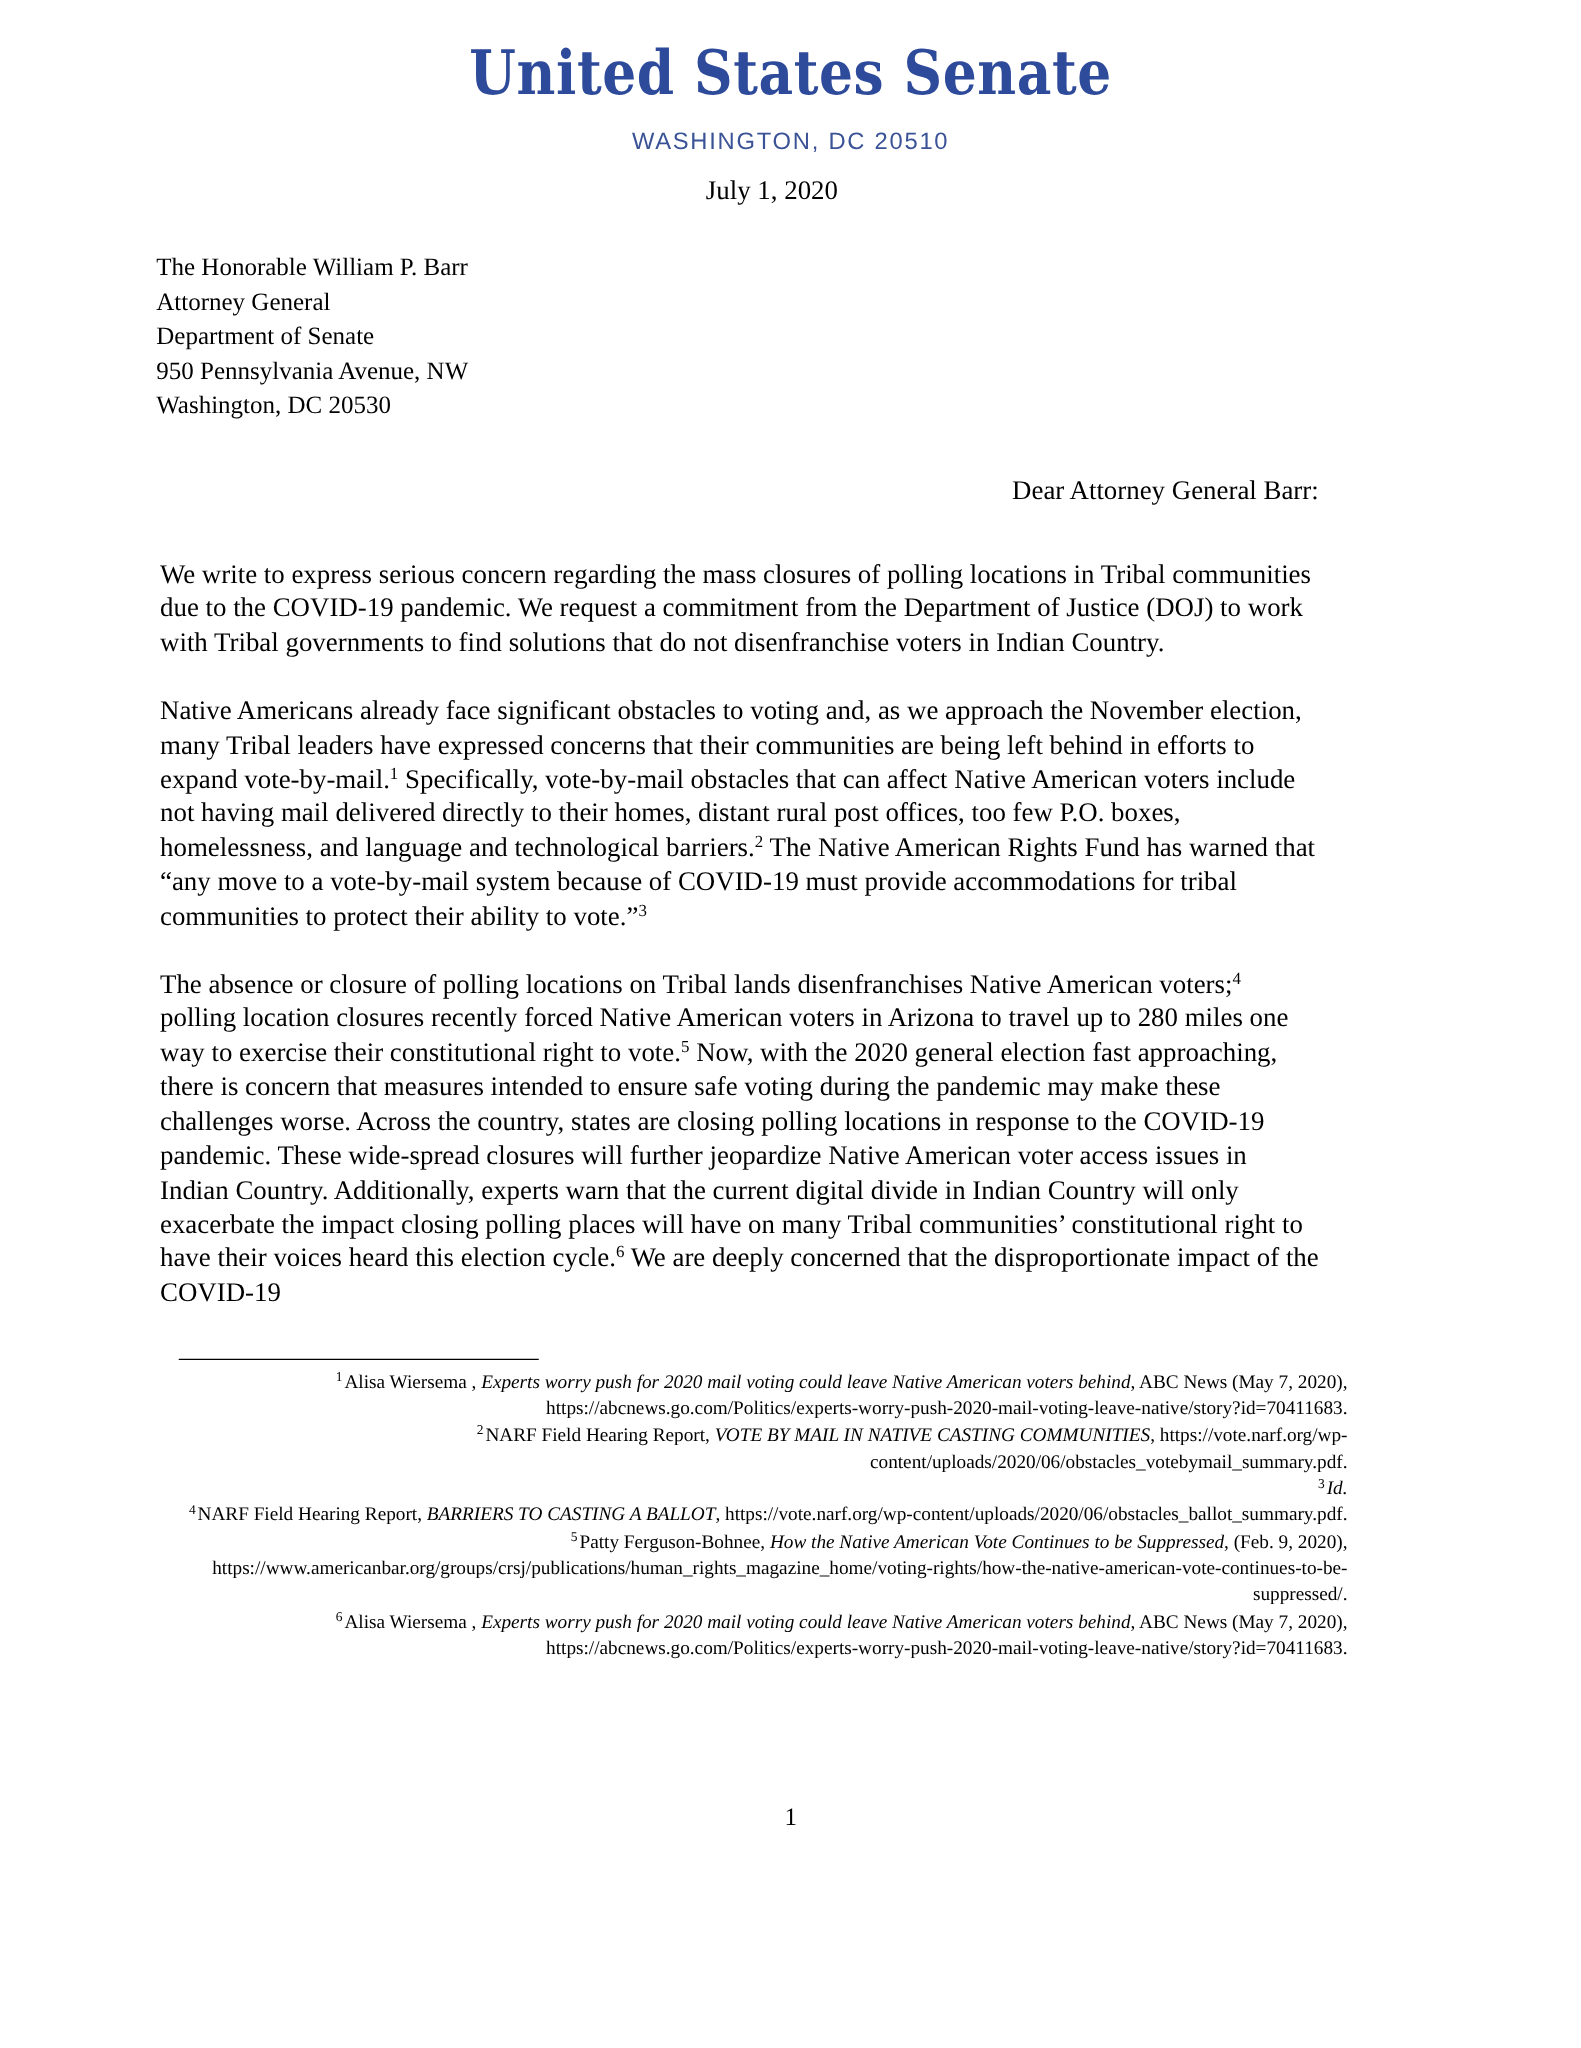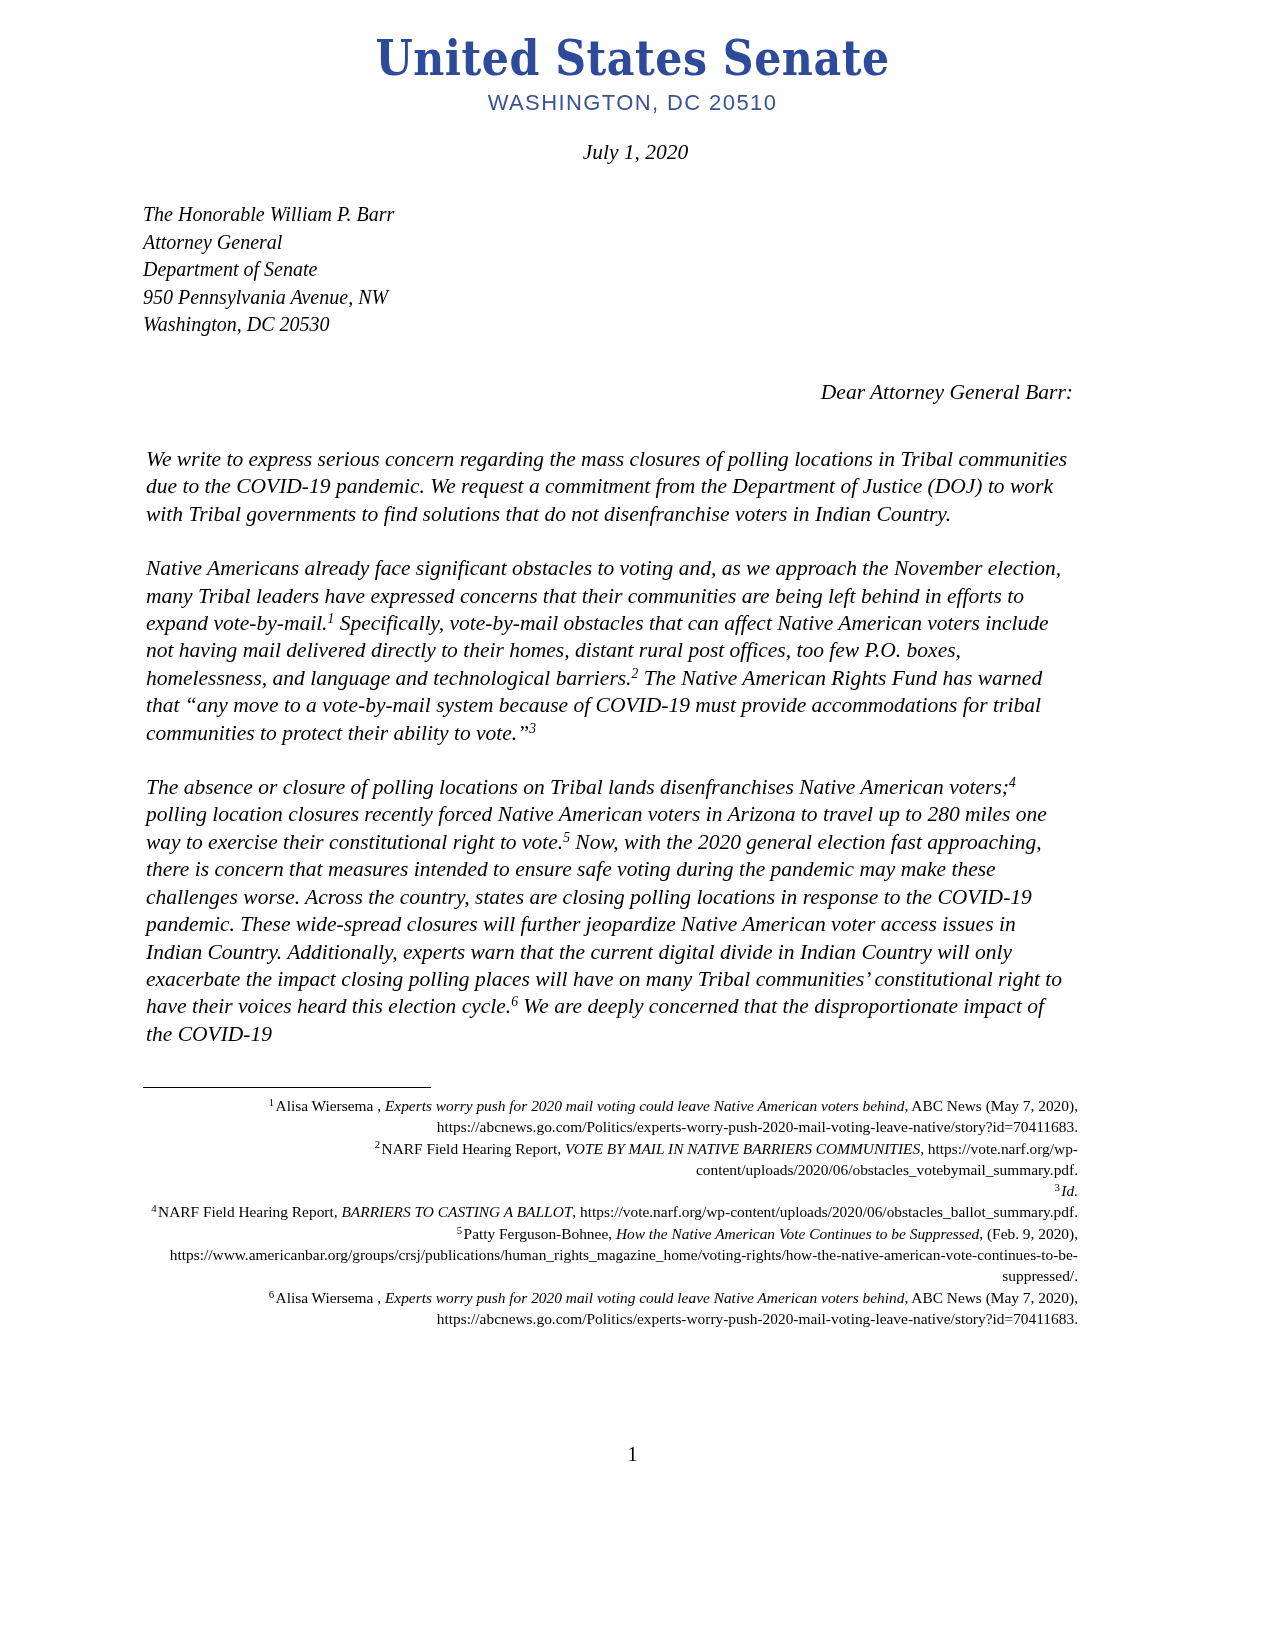--- a/index.html
+++ b/index.html
@@ -31,33 +31,32 @@
     font-weight: 700;
     font-size: 49px;
     line-height: 1.0;
     letter-spacing: 0.5px;
     color: #2e4a9a;
     font-stretch: condensed;
     transform: scaleX(0.97);
   }
   .senate-subtitle {
     font-family: "Liberation Sans", "DejaVu Sans", sans-serif;
-    font-size: 22px;
+    font-size: 19px;
     letter-spacing: 1.4px;
     color: #3a5296;
-    margin-top: 7px;
+    margin-top: 20px;
   }
 
   
   .content {
     position: absolute;
-    left: 143px;
+    left: 125px;
     top: 140px;
     width: 930px;
-    font-style: italic;
   }
   .date-line {
     text-align: center;
     font-size: 21.5px;
     margin-left: 55px;
     margin-bottom: 36px;
   }
   .address-block {
     font-size: 20px;
     line-height: 27.5px;
@@ -156,21 +155,21 @@
     <p class="body-para">
       <span>The absence or closure of polling locations on Tribal lands disenfranchises Native American voters;</span><sup class="fn">4</sup><span> polling location closures recently forced Native American voters in Arizona to travel up to 280 miles one way to exercise their constitutional right to vote.</span><sup class="fn">5</sup><span> Now, with the 2020 general election fast approaching, there is concern that measures intended to ensure safe voting during the pandemic may make these challenges worse. Across the country, states are closing polling locations in response to the COVID-19 pandemic. These wide-spread closures will further jeopardize Native American voter access issues in Indian Country. Additionally, experts warn that the current digital divide in Indian Country will only exacerbate the impact closing polling places will have on many Tribal communities’ constitutional right to have their voices heard this election cycle.</span><sup class="fn">6</sup><span> We are deeply concerned that the disproportionate impact of the COVID-19</span>
     </p>
 
   </div>
 
   <div class="footnotes">
     <div class="fn-rule"></div>
     <div id="footnote-list">
         <p class="fn-item"><sup>1</sup><span>Alisa Wiersema , </span><span class="it">Experts worry push for 2020 mail voting could leave Native American voters behind</span><span>, ABC News (May 7, 2020), https://abcnews.go.com/Politics/experts-worry-push-2020-mail-voting-leave-native/story?id=70411683.</span></p>
-        <p class="fn-item"><sup>2</sup><span>NARF Field Hearing Report, </span><span class="it">VOTE BY MAIL IN NATIVE BARRIERS COMMUNITIES</span><span>, https://vote.narf.org/wp-content/uploads/2020/06/obstacles_votebymail_summary.pdf.</span></p>
+        <p class="fn-item"><sup>2</sup><span>NARF Field Hearing Report, </span><span class="it">VOTE BY MAIL IN NATIVE CASTING COMMUNITIES</span><span>, https://vote.narf.org/wp-content/uploads/2020/06/obstacles_votebymail_summary.pdf.</span></p>
         <p class="fn-item"><sup>3</sup><span></span><span class="it">Id.</span><span></span></p>
         <p class="fn-item"><sup>4</sup><span>NARF Field Hearing Report, </span><span class="it">BARRIERS TO CASTING A BALLOT</span><span>, https://vote.narf.org/wp-content/uploads/2020/06/obstacles_ballot_summary.pdf.</span></p>
         <p class="fn-item"><sup>5</sup><span>Patty Ferguson-Bohnee, </span><span class="it">How the Native American Vote Continues to be Suppressed</span><span>, (Feb. 9, 2020), https://www.americanbar.org/groups/crsj/publications/human_rights_magazine_home/voting-rights/how-the-native-american-vote-continues-to-be-suppressed/.</span></p>
         <p class="fn-item"><sup>6</sup><span>Alisa Wiersema , </span><span class="it">Experts worry push for 2020 mail voting could leave Native American voters behind</span><span>, ABC News (May 7, 2020), https://abcnews.go.com/Politics/experts-worry-push-2020-mail-voting-leave-native/story?id=70411683.</span></p>
       </div>
   </div>
 
   <div class="page-number">1</div>
 
 </div>

